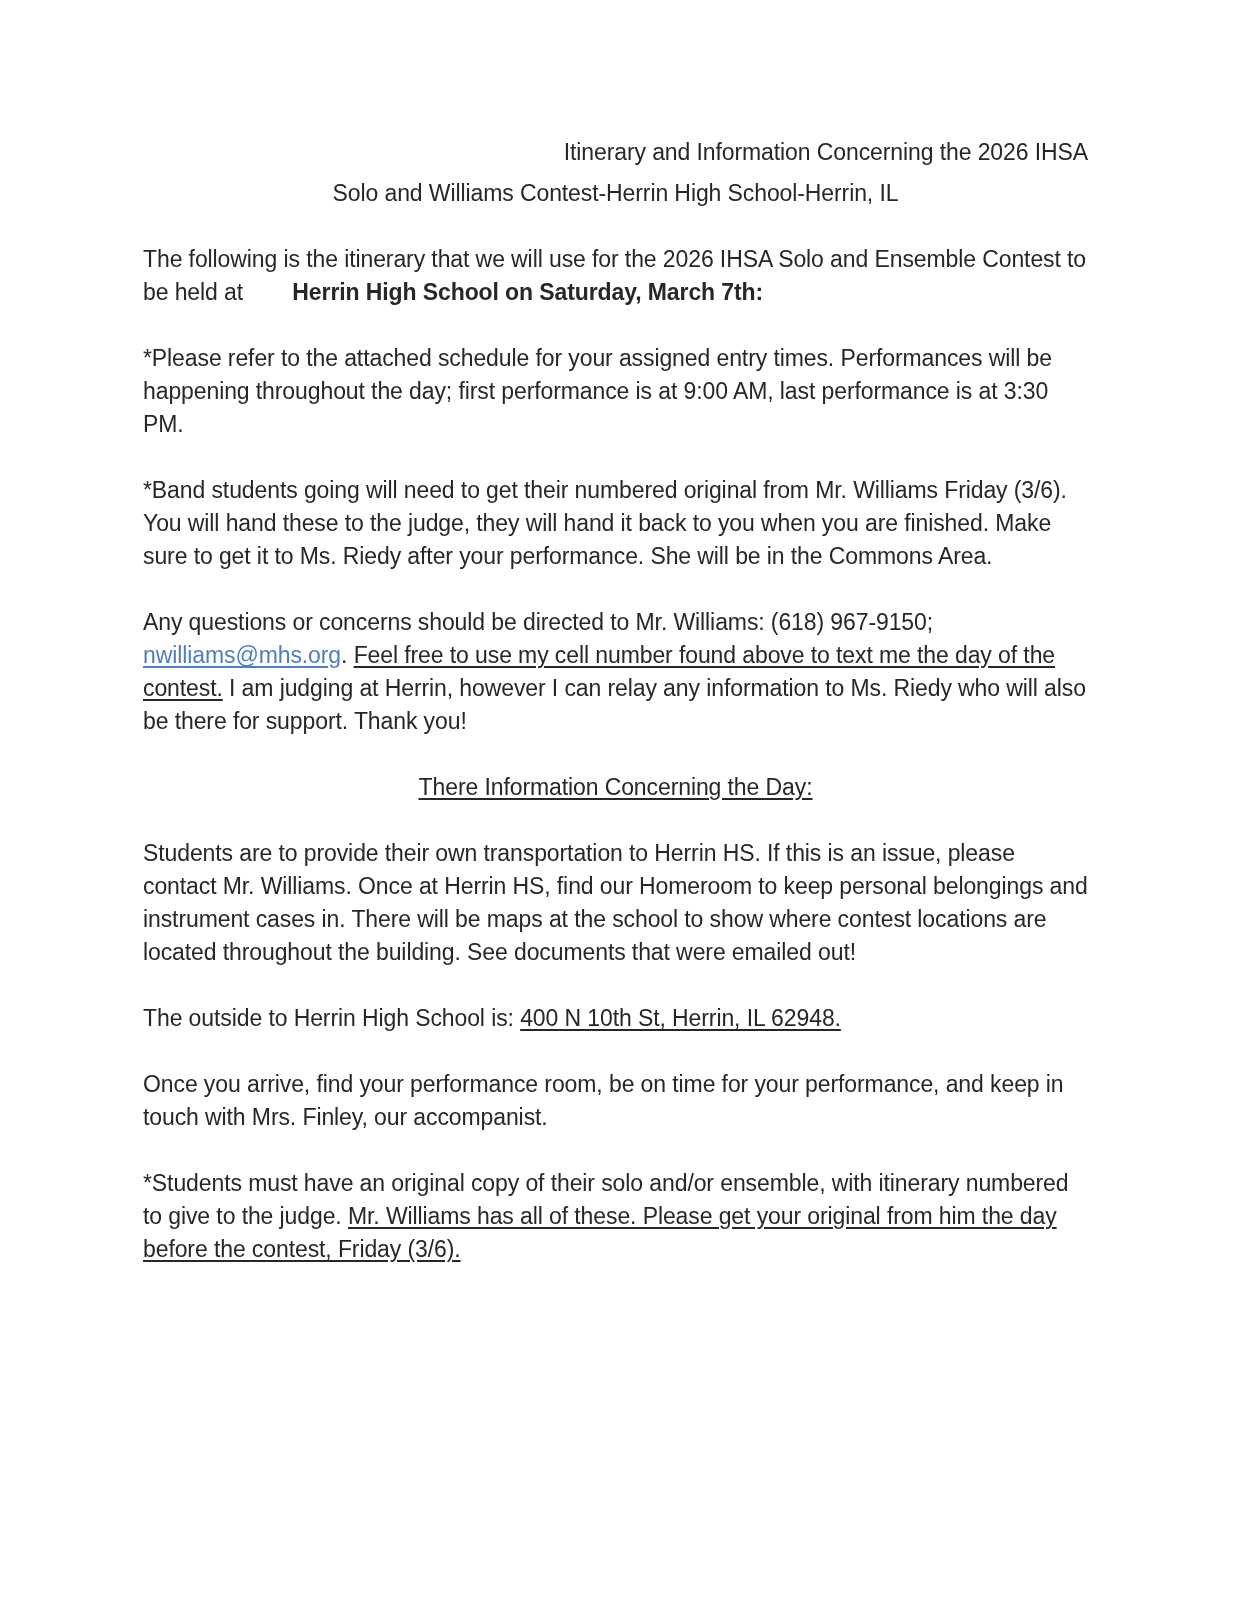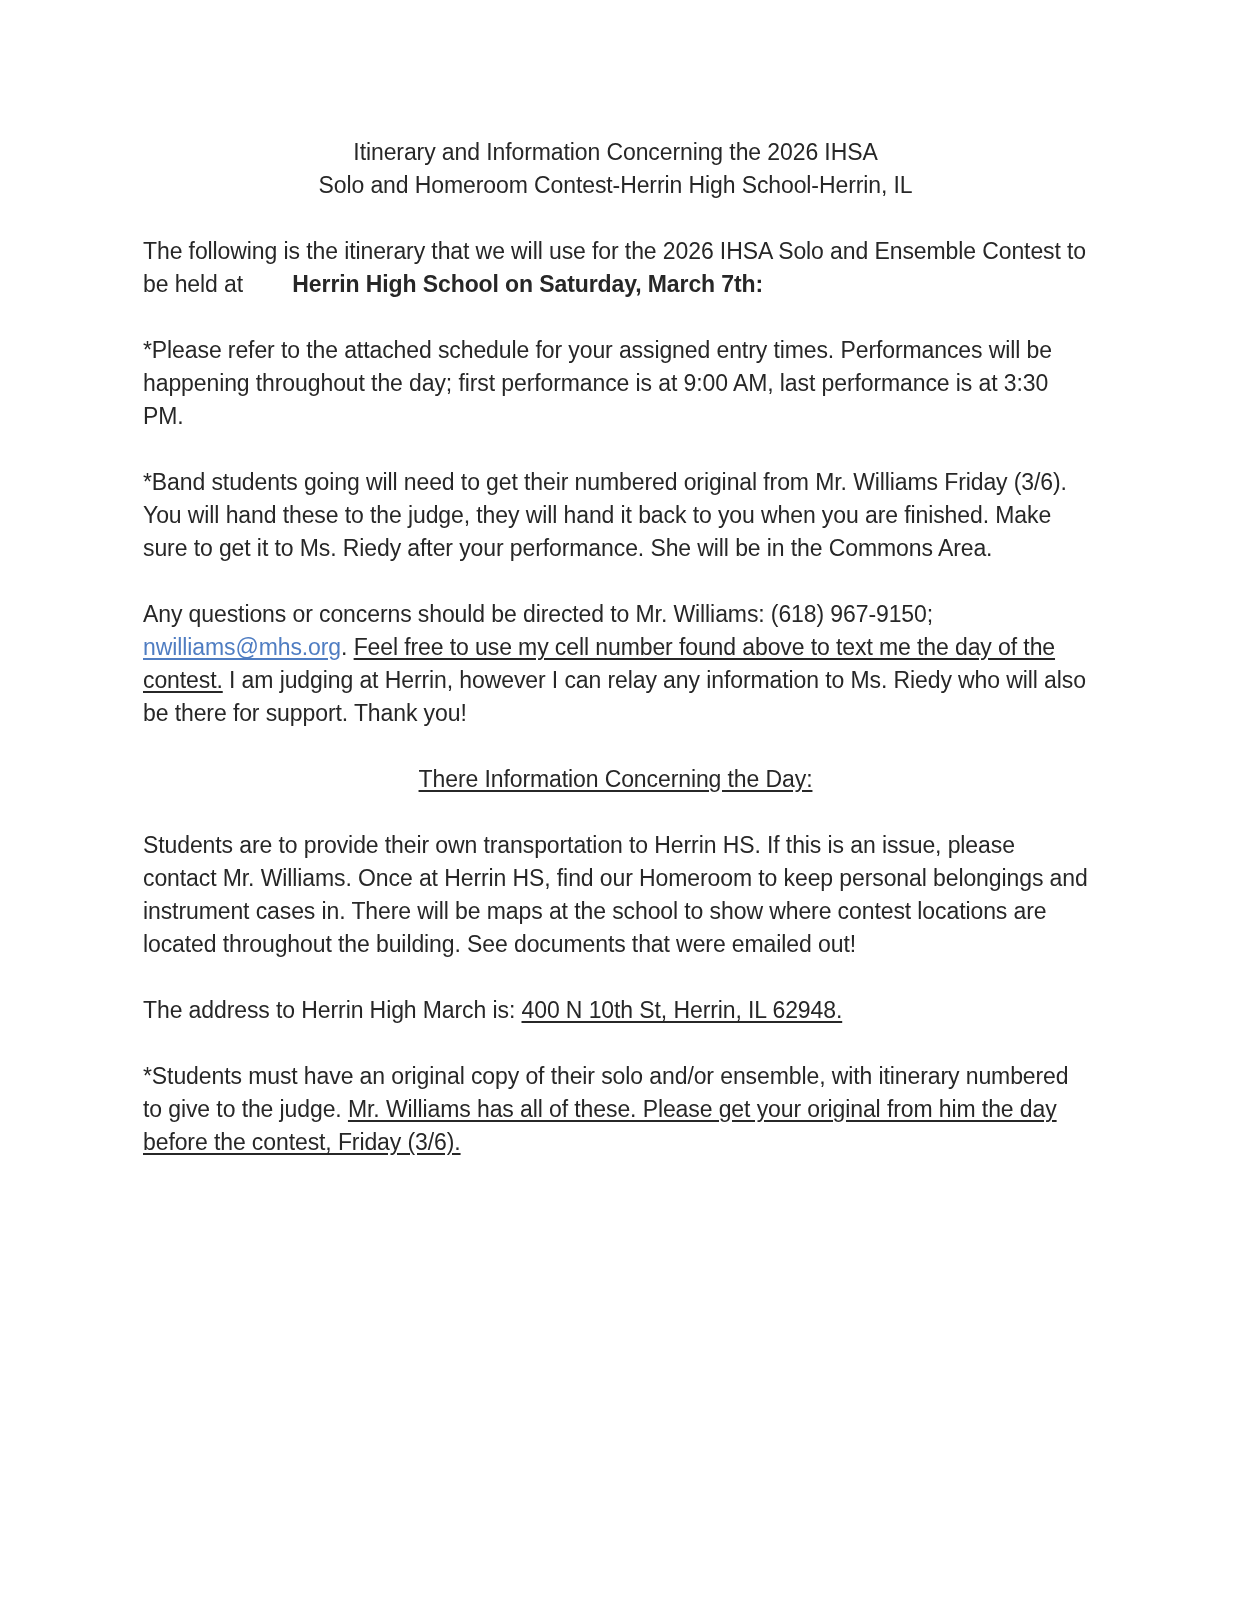--- a/index.html
+++ b/index.html
@@ -23,41 +23,43 @@
     font-family: "Liberation Sans", "DejaVu Sans", sans-serif;
     font-size: 23px;
     line-height: 33px;
     letter-spacing: -0.1px;
     color: var(--text-color, #272727);
   }
   .content p {
     margin: 0 0 33px 0;
   }
   .content p.tight {
-    margin-bottom: 0;
+    margin-bottom: 8px;
+    text-align: right;
   }
   .center { text-align: center; }
   .italic { }
   .bold { font-weight: 700; margin-left: 43px; }
   .underline { text-decoration: underline; text-underline-offset: 3px; }
   a.link {
     color: var(--link-color, #4f7dc2);
     text-underline-offset: 3px;
     cursor: pointer;
   }
 </style>
 </head>
 <body>
 
 <div class="page">
   <div class="content">
       <p class="center tight"><span>Itinerary and Information Concerning the 2026 IHSA</span></p>
-      <p class="center"><span>Solo and Homeroom Contest-</span><span class="italic">Herrin High School-Herrin, IL</span></p>
+      <p class="center"><span>Solo and Williams Contest-</span><span class="italic">Herrin High School-Herrin, IL</span></p>
       <p><span>The following is the itinerary that we will use for the 2026 IHSA Solo and Ensemble Contest to be held at </span><span class="bold">Herrin High School on Saturday, March 7th:</span></p>
       <p><span class="italic">*Please refer to the attached schedule for your assigned entry times. Performances will be happening throughout the day; first performance is at 9:00 AM, last performance is at 3:30 PM.</span></p>
       <p><span class="italic">*Band students going will need to get their numbered original from Mr. Williams Friday (3/6). You will hand these to the judge, they will hand it back to you when you are finished. Make sure to get it to Ms. Riedy after your performance. She will be in the Commons Area.</span></p>
       <p><span>Any questions or concerns should be directed to Mr. Williams: (618) 967-9150; </span><a class="link" href="#">nwilliams@mhs.org</a><span>. </span><span class="underline">Feel free to use my cell number found above to text me the day of the contest.</span><span> I am judging at Herrin, however I can relay any information to Ms. Riedy who will also be there for support. Thank you!</span></p>
       <p class="center"><span class="underline">There Information Concerning the Day:</span></p>
       <p><span>Students are to provide their own transportation to Herrin HS. If this is an issue, please contact Mr. Williams. Once at Herrin HS, find our Homeroom to keep personal belongings and instrument cases in. There will be maps at the school to show where contest locations are located throughout the building. See documents that were emailed out!</span></p>
-      <p><span>The address to Herrin High March is: </span><span class="underline">400 N 10th St, Herrin, IL 62948.</span></p>
+      <p><span>The outside to Herrin High School is: </span><span class="underline">400 N 10th St, Herrin, IL 62948.</span></p>
+      <p><span>Once you arrive, find your </span><span class="italic">performance room, be on time for your performance, and keep in touch with Mrs. Finley, our accompanist.</span></p>
       <p><span>*Students must have an original copy of their solo and/or ensemble, with itinerary numbered to give to the judge. </span><span class="underline">Mr. Williams has all of these. Please get your original from him the day before the contest, Friday (3/6).</span></p>
     </div>
 </div>
 
 </body></html>

